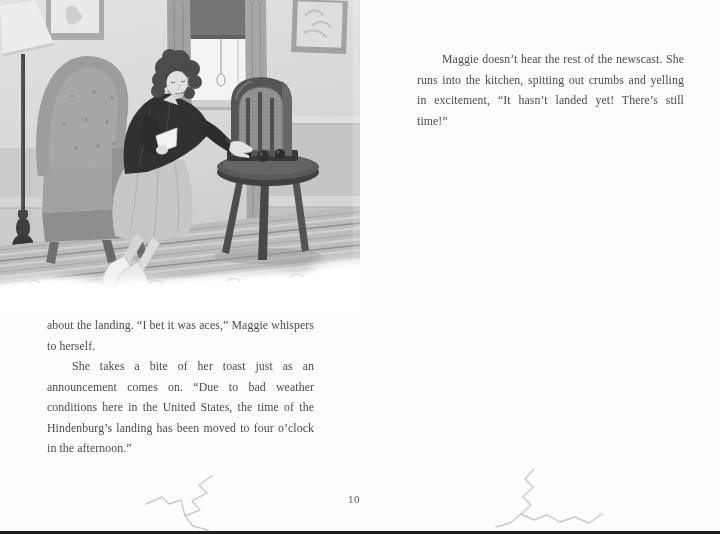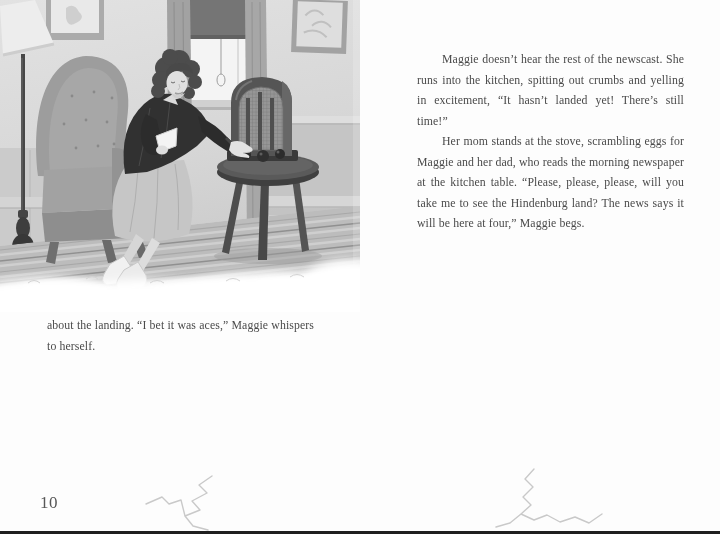--- a/index.html
+++ b/index.html
@@ -16,21 +16,21 @@
     position:absolute;
     font-size:11.8px;line-height:20.55px;color:#4a4a4a;
     letter-spacing:0.1px;
   }
   .text-left{left:47px;top:315px;width:267px;}
   .text-right{left:45px;top:49px;width:267px;}
   .para{margin:0;text-indent:25px;text-align:justify;}
   .para.no-indent{text-indent:0;}
   .page-number{
     position:absolute;top:493px;left:0;width:100%;
-    text-align:left;font-size:17px;color:#575757;letter-spacing:0.5px;padding-left:40px;
+    text-align:right;font-size:11px;color:#575757;letter-spacing:0.5px;
   }
   .crack{position:absolute;pointer-events:none;}
   .crack-left{left:128px;top:470px;}
   .crack-right{left:108px;top:467px;}
   .crack path{fill:none;stroke:#c9c9c9;stroke-width:1.4;stroke-linejoin:round;stroke-linecap:round;}
   .bottom-edge{
     position:absolute;left:0;bottom:0;width:720px;height:3px;background:#1f1f1f;
   }
 </style>
 </head>
@@ -232,32 +232,32 @@
           <ellipse cx="210" cy="291" rx="60" ry="12" filter="url(#blur3)"></ellipse>
           <ellipse cx="305" cy="287" rx="55" ry="13" filter="url(#blur3)"></ellipse>
         </g>
         <path d="M28,283 q6,-5 12,0 M86,279 q6,-5 12,0 M150,283 q7,-5 14,0 M226,281 q7,-5 14,0 M290,277 q7,-5 14,0" stroke="#d4d4d4" fill="none"></path>
         <rect x="353" y="0" width="7" height="312" fill="#ffffff" opacity="0.18"></rect>
       </svg>
     </div>
 
     <div class="text-block text-left">
       <p class="para no-indent">about the landing. “I bet it was aces,” Maggie whispers to herself.</p>
+      <p class="para">She takes a bite of her toast just as an announcement comes on. “Due to bad weather conditions here in the United States, the time of the Hindenburg’s landing has been moved to four o’clock in the afternoon.”</p>
     </div>
 
     <svg class="crack crack-left" width="120" height="62" viewBox="0 0 120 62">
       <path d="M84,6 L71,15 L79,23 L64,31 L72,40 L57,46 L65,56 M18,34 L34,27 L41,34 L53,30 L57,46 M65,56 L80,60"></path>
     </svg>
     <div class="page-number">10</div>
   </section>
 
   <section class="page page-right">
     <div class="text-block text-right">
       <p class="para">Maggie doesn’t hear the rest of the newscast. She runs into the kitchen, spitting out crumbs and yelling in excitement, “It hasn’t landed yet! There’s still time!”</p>
-      <p class="para">Her mom stands at the stove, scrambling eggs for Maggie and her dad, who reads the morning newspaper at the kitchen table. “Please, please, please, will you take me to see the Hindenburg land? The news says it will be here at four,” Maggie begs.</p>
     </div>
 
     <svg class="crack crack-right" width="150" height="64" viewBox="0 0 150 64">
       <path d="M54,2 L45,12 L53,20 L43,30 L51,38 L41,47 M41,47 L30,56 L16,60 M41,47 L54,53 L67,48 L80,55 L95,50 L109,56 L122,47"></path>
     </svg>
   </section>
 
   <div class="bottom-edge"></div>
 </div>
 

